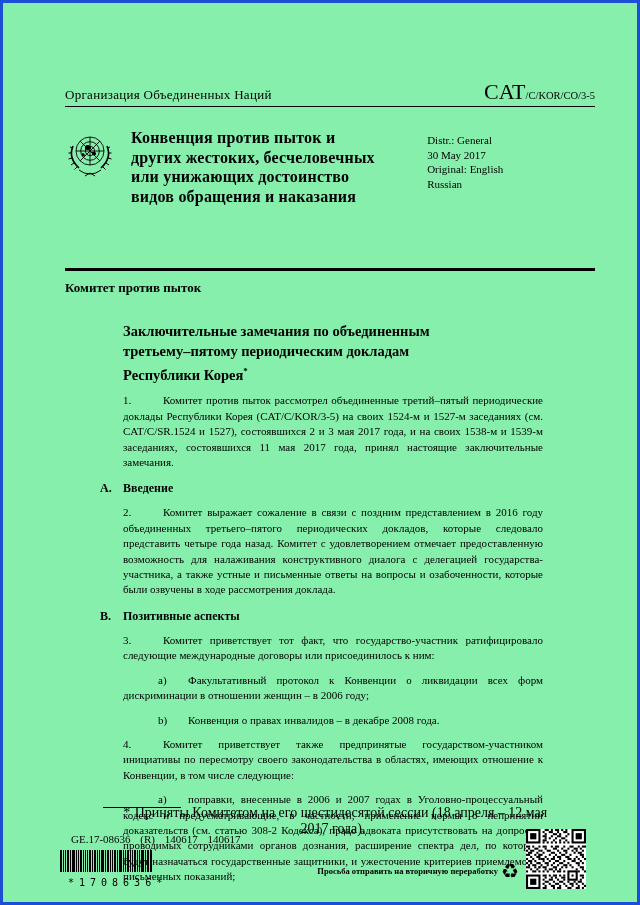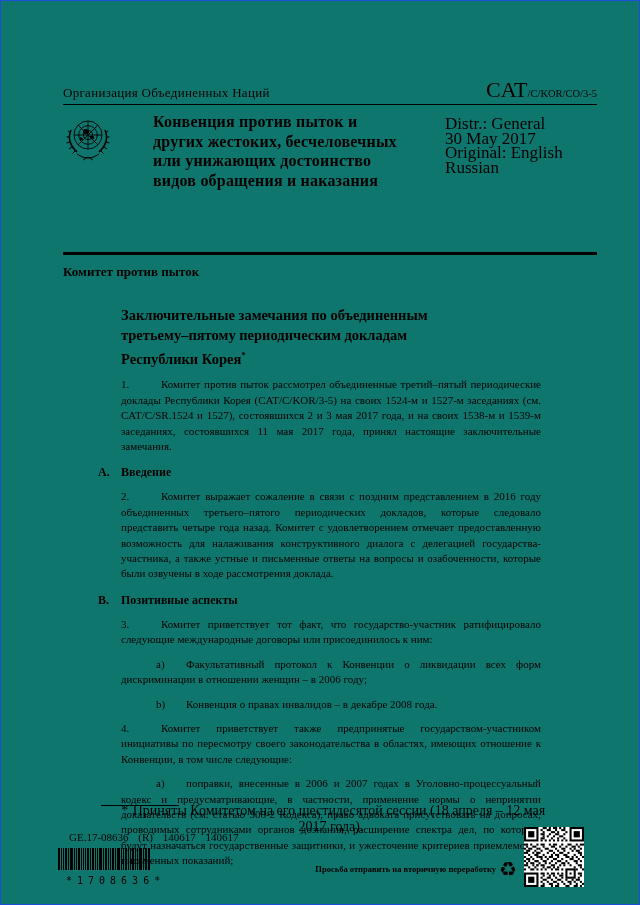--- a/index.html
+++ b/index.html
@@ -1,41 +1,41 @@
 <!DOCTYPE html>
 <html lang="ru"><head>
 <meta charset="utf-8">
 <style>
   html,body { margin:0; padding:0; background:#e8e8e8; }
   .page {
     position:relative;
     width:640px; height:905px;
     margin:0 auto;
-    background:#0f766e;
-    border:1px solid #1d4ed8;
+    background:#86efac;
+    border:3px solid #1d4ed8;
     box-sizing:border-box;
     font-family:"Liberation Serif", serif;
     color:#000;
     overflow:hidden;
   }
   .margins { padding:38px 42px 0 62px; }
 
   
   .hdr-row { display:flex; justify-content:space-between; align-items:flex-end; }
   .org-name { font-size:13px; letter-spacing:0.3px; }
   .doc-symbol { white-space:nowrap;margin-top:42px; }
   .doc-symbol .big { font-size:22px; line-height:18px; }
   .doc-symbol .small { font-size:10.5px; }
   .thin-rule { border:0; border-top:1.3px solid #000; margin:3px 0 0 0; }
 
   
-  .masthead { display:flex; margin-top:7px;gap:24px; }
+  .masthead { display:flex; margin-top:21px; }
   .emblem { width:50px; height:54px; flex:0 0 50px; margin-top:2px; }
   .mast-title { width:300px; padding-left:16px; font-weight:bold; font-size:16px; line-height:19.5px; letter-spacing:0.2px; }
-  .mast-info { margin-left:auto; width:170px; font-size:17px; line-height:14.5px; padding-top:5px; }
+  .mast-info { margin-left:auto; width:170px; font-size:11px; line-height:14.5px; padding-top:5px; }
 
   .thick-rule { height:2.6px; background:#000; margin-top:62px; }
   .committee { font-weight:bold; font-size:13px; margin-top:9px; }
 
   
   .content { margin-left:58px; width:420px; }
   .doc-title { margin-top:25px; font-weight:bold; font-size:14.5px; line-height:20px; }
   .doc-title sup { font-size:9px; }
   .para { margin:9px 0 0 0; font-size:11px; line-height:15.4px; text-align:justify; }
   .pnum { display:inline-block; width:40px; }

